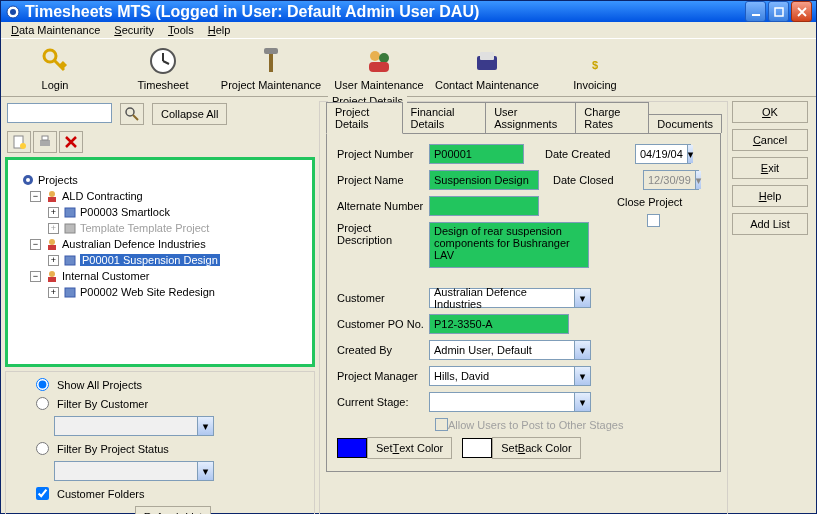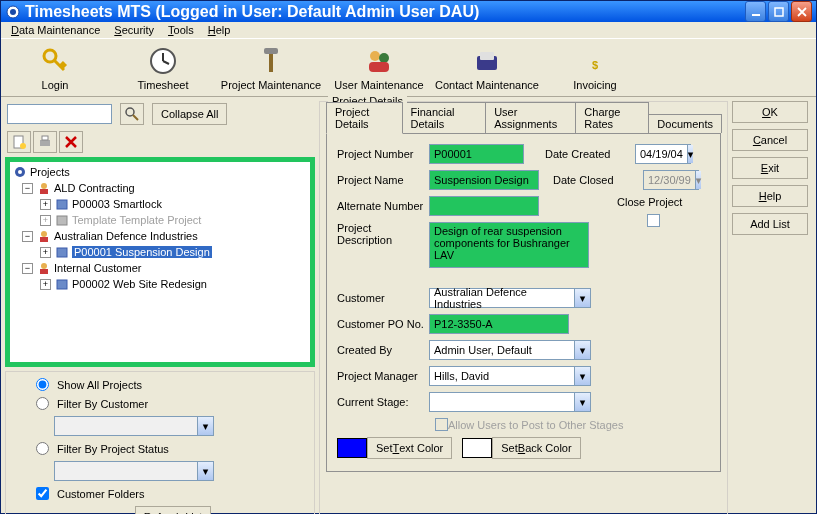--- a/index.html
+++ b/index.html
@@ -11,26 +11,26 @@
   .title-ctrl { width: 21px; height: 21px; margin-left: 2px; background: linear-gradient(to bottom,#7eb6ff,#3b80e0); border: 1px solid #1e5bbf; border-radius: 3px; display: flex; align-items: center; justify-content: center; }
   .title-ctrl.close { background: linear-gradient(to bottom,#f6a08b,#d1431b); border-color:#a12f0f;}
   .menu-bar { height: 20px; background: #ece9d8; display: flex; align-items: center; padding: 0 4px; gap: 2px; border-bottom: 1px solid #fff;}
   .menu-item { padding: 2px 6px; }
   .menu-item u { text-decoration: underline; }
   .toolbar { height: 58px; background: #ece9d8; display: flex; align-items: center; border-bottom: 1px solid #aca899; gap: 0; padding: 2px 0;}
   .tool-btn { width: 108px; height: 54px; display: flex; flex-direction: column; align-items: center; justify-content: center; gap: 2px; }
   .tool-btn .ticon { width: 32px; height: 32px; display:flex; align-items:center; justify-content:center; }
   .content { flex: 1; display: flex; padding: 4px; gap: 4px; }
   .left-pane { width: 310px; display: flex; flex-direction: column; gap: 4px; }
-  .search-row { display: flex; align-items: center; gap: 8px; padding: 2px;}
+  .search-row { display: flex; gap: 8px; padding: 2px;}
   .search-box { width: 105px; height: 20px; border: 1px solid #7f9db9; background: #fff; }
   .icon-btn-sm { width: 24px; height: 22px; border: 1px solid #aca899; background: #ece9d8; display:flex; align-items:center; justify-content:center;}
   .btn { height: 22px; padding: 0 8px; border: 1px solid #aca899; background: #ece9d8; display: inline-flex; align-items: center; justify-content: center; }
   .tree-toolbar { display:flex; gap:2px; padding: 0 2px;}
-  .tree { flex: 0 0 210px; border: 5px solid #22c55e; background: #fff; height: 210px; overflow:auto; padding: 2px;}
+  .tree { flex: 0 0 210px; border: 3px solid #22c55e; background: #fff; height: 210px; overflow:auto; padding: 12px;}
   .tree-row { display: flex; align-items: center; height: 16px; white-space: nowrap;}
   .exp { width: 11px; height: 11px; border: 1px solid #919191; background: #fff; display: inline-flex; align-items: center; justify-content: center; font-size: 9px; line-height: 1; margin-right: 3px;}
   .nicon { width: 14px; height: 14px; margin: 0 3px 0 1px; display:inline-flex; align-items:center; justify-content:center;}
   .sel { background: #316ac5; color: #fff; padding: 0 2px;}
   .filter-panel { border: 1px solid #d4d0c8; padding: 6px 4px 4px 30px; display:flex; flex-direction:column; gap:6px;}
   .radio-row, .check-row { display: flex; align-items: center; gap: 4px; }
   input[type=radio],input[type=checkbox]{ margin:0 4px 0 0;}
   .combo { width: 160px; height: 20px; border: 1px solid #7f9db9; background: #f0f0f0; display:flex; align-items:center; justify-content:flex-end;}
   .combo .arrow { width: 16px; height: 18px; background: linear-gradient(#e4eefd,#afc7f0); border-left:1px solid #7f9db9; display:flex; align-items:center; justify-content:center;}
   .center-pane { flex: 1; display:flex; flex-direction:column; }

